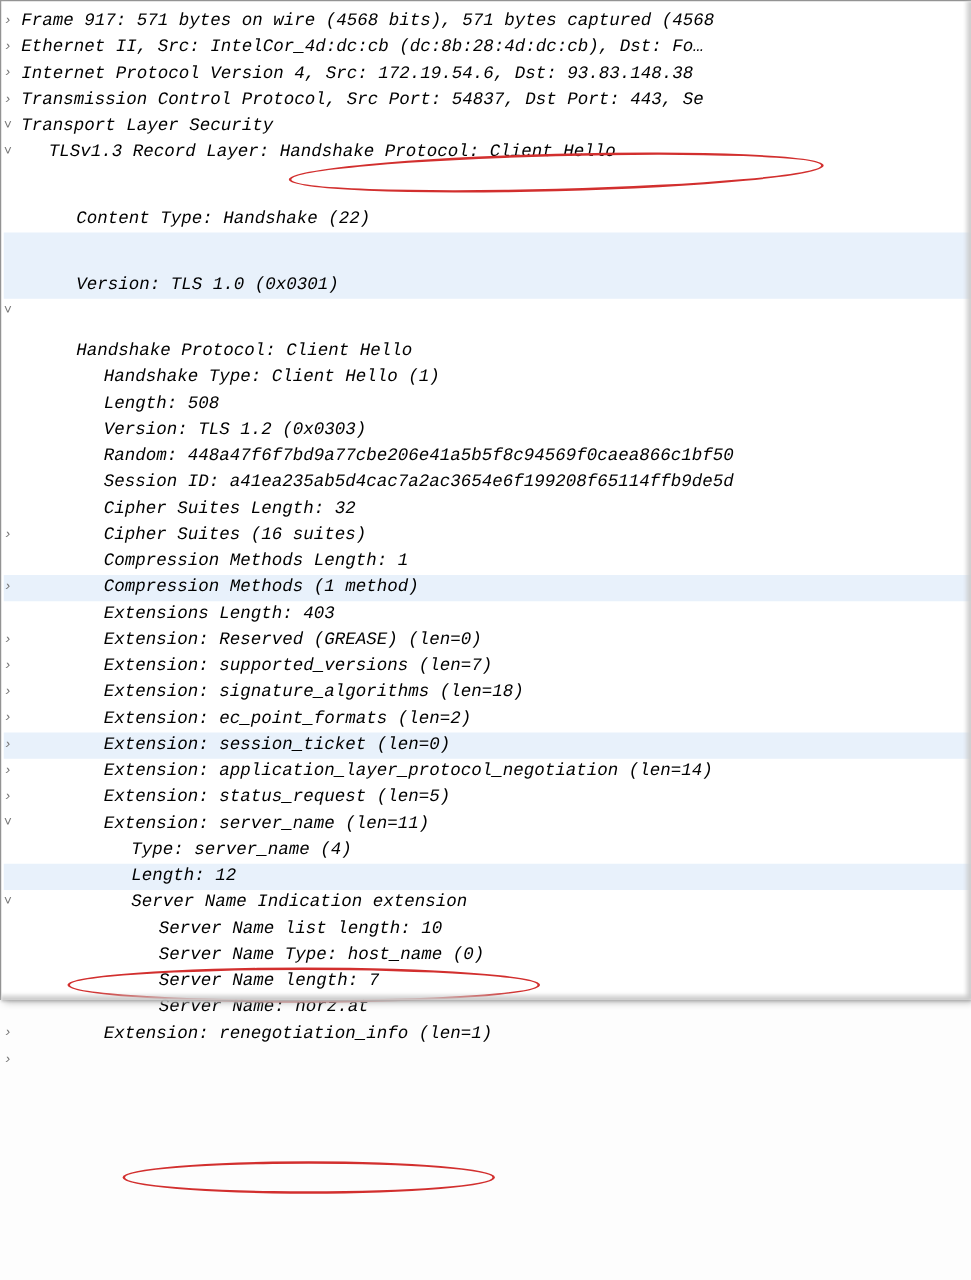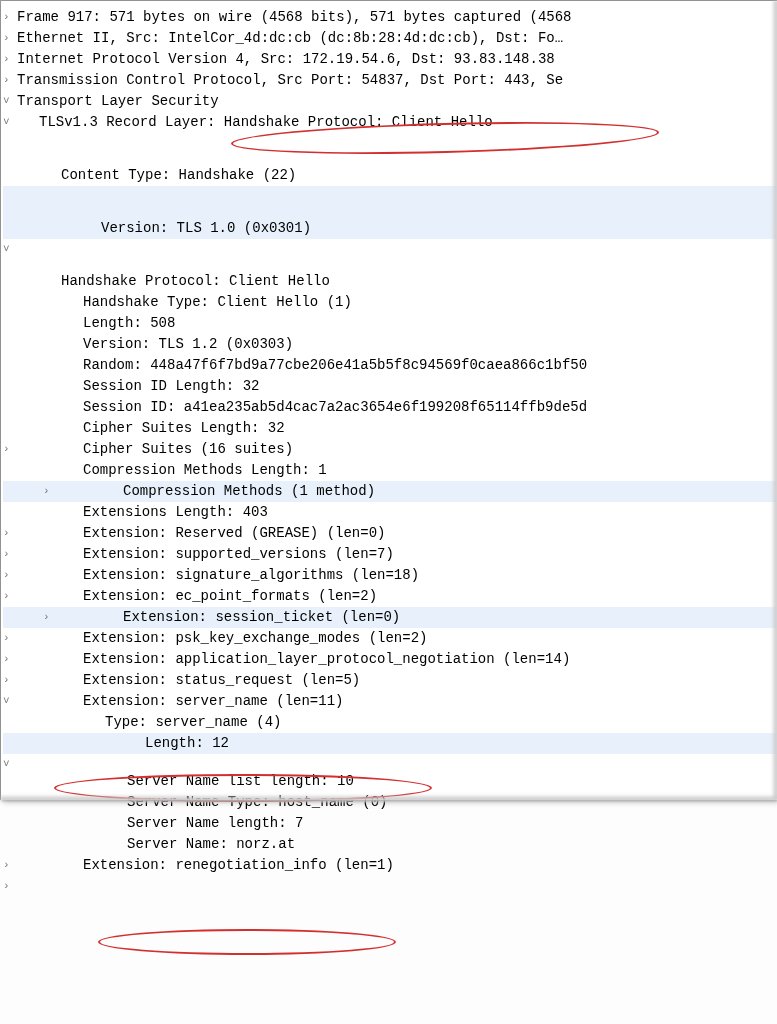--- a/index.html
+++ b/index.html
@@ -16,28 +16,29 @@
   position: relative;
 }
 .panel {
   position: relative;
   width: 777px;
   height: 800px;
   padding: 6px 0 6px 2px;
   border-left: 1px solid #9a9a9a;
   border-top: 1px solid #9a9a9a;
   background: #ffffff;
+  font-style: italic;
 }
 .row {
   display: flex;
   align-items: flex-start;
   white-space: pre;
   padding: 0 0 0 0;
 }
-.row.hl { background: #e8f1fb; padding-left: 40px; }
+.row.hl { background: #e8f1fb; }
 .row .text { margin: 0; }
 .indent-0 .text { padding-left: 4px; }
 .indent-1 .text { padding-left: 26px; }
 .indent-2 .text { padding-left: 48px; margin-top: 32px; }
 .indent-3 .text { padding-left: 70px; }
 .indent-4 .text { padding-left: 92px; }
 .indent-5 .text { padding-left: 114px; text-align: right; }
 .caret {
   display: inline-block;
   width: 10px;
@@ -96,39 +97,37 @@
       <div class="row indent-0"><span class="caret closed"></span><span class="text">Transmission Control Protocol, Src Port: 54837, Dst Port: 443, Se</span></div>
       <div class="row indent-0"><span class="caret open"></span><span class="text">Transport Layer Security</span></div>
       <div class="row indent-1"><span class="caret open"></span><span class="text">TLSv1.3 Record Layer: Handshake Protocol: Client Hello</span></div>
       <div class="row indent-2"><span class="caret none"></span><span class="text">Content Type: Handshake (22)</span></div>
       <div class="row indent-2 hl"><span class="caret none"></span><span class="text">Version: TLS 1.0 (0x0301)</span></div>
       <div class="row indent-2"><span class="caret open"></span><span class="text">Handshake Protocol: Client Hello</span></div>
       <div class="row indent-3"><span class="caret none"></span><span class="text">Handshake Type: Client Hello (1)</span></div>
       <div class="row indent-3"><span class="caret none"></span><span class="text">Length: 508</span></div>
       <div class="row indent-3"><span class="caret none"></span><span class="text">Version: TLS 1.2 (0x0303)</span></div>
       <div class="row indent-3"><span class="caret none"></span><span class="text">Random: 448a47f6f7bd9a77cbe206e41a5b5f8c94569f0caea866c1bf50</span></div>
-      <div class="row indent-3"><span class="caret none"></span><span class="text">Session ID Length: 32</span></div>
       <div class="row indent-3"><span class="caret none"></span><span class="text">Session ID: a41ea235ab5d4cac7a2ac3654e6f199208f65114ffb9de5d</span></div>
       <div class="row indent-3"><span class="caret none"></span><span class="text">Cipher Suites Length: 32</span></div>
       <div class="row indent-3"><span class="caret closed"></span><span class="text">Cipher Suites (16 suites)</span></div>
       <div class="row indent-3"><span class="caret none"></span><span class="text">Compression Methods Length: 1</span></div>
       <div class="row indent-3 hl"><span class="caret closed"></span><span class="text">Compression Methods (1 method)</span></div>
       <div class="row indent-3"><span class="caret none"></span><span class="text">Extensions Length: 403</span></div>
       <div class="row indent-3"><span class="caret closed"></span><span class="text">Extension: Reserved (GREASE) (len=0)</span></div>
       <div class="row indent-3"><span class="caret closed"></span><span class="text">Extension: supported_versions (len=7)</span></div>
       <div class="row indent-3"><span class="caret closed"></span><span class="text">Extension: signature_algorithms (len=18)</span></div>
       <div class="row indent-3"><span class="caret closed"></span><span class="text">Extension: ec_point_formats (len=2)</span></div>
       <div class="row indent-3 hl"><span class="caret closed"></span><span class="text">Extension: session_ticket (len=0)</span></div>
-      <div class="row indent-3"><span class="caret closed"></span><span class="text">Extension: psk_key_exchange_modes (len=2)</span></div>
       <div class="row indent-3"><span class="caret closed"></span><span class="text">Extension: application_layer_protocol_negotiation (len=14)</span></div>
       <div class="row indent-3"><span class="caret closed"></span><span class="text">Extension: status_request (len=5)</span></div>
       <div class="row indent-3"><span class="caret open"></span><span class="text">Extension: server_name (len=11)</span></div>
       <div class="row indent-4"><span class="caret none"></span><span class="text">Type: server_name (4)</span></div>
       <div class="row indent-4 hl"><span class="caret none"></span><span class="text">Length: 12</span></div>
-      <div class="row indent-4"><span class="caret open"></span></div>
+      <div class="row indent-4"><span class="caret open"></span><span class="text">Server Name Indication extension</span></div>
       <div class="row indent-5"><span class="caret none"></span><span class="text">Server Name list length: 10</span></div>
       <div class="row indent-5"><span class="caret none"></span><span class="text">Server Name Type: host_name (0)</span></div>
       <div class="row indent-5"><span class="caret none"></span><span class="text">Server Name length: 7</span></div>
       <div class="row indent-5"><span class="caret none"></span><span class="text">Server Name: norz.at</span></div>
       <div class="row indent-3"><span class="caret closed"></span><span class="text">Extension: renegotiation_info (len=1)</span></div>
       <div class="row indent-3"><span class="caret closed"></span></div>
     </div>
 
   <div class="oval" id="ov1"></div>
   <div class="oval" id="ov2"></div>

